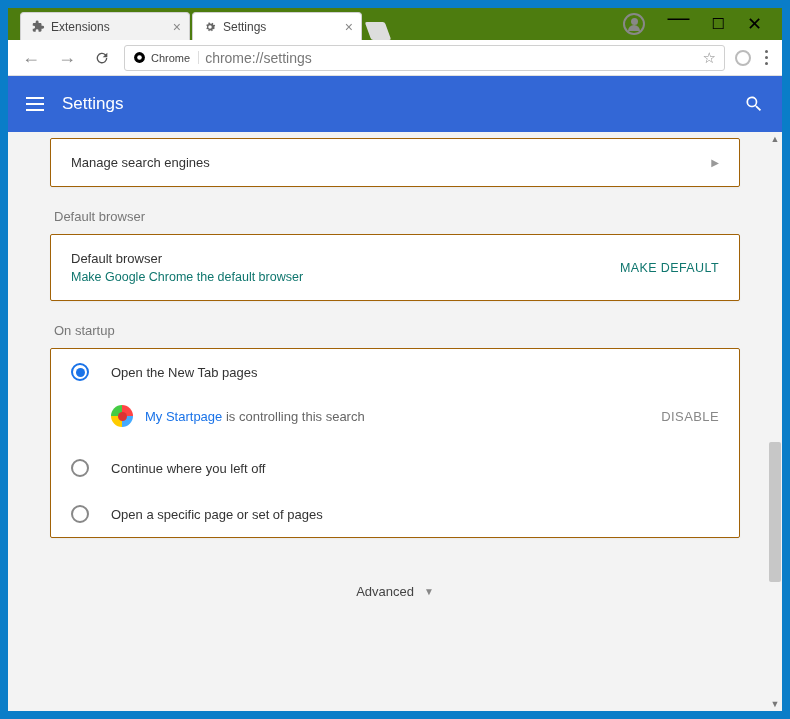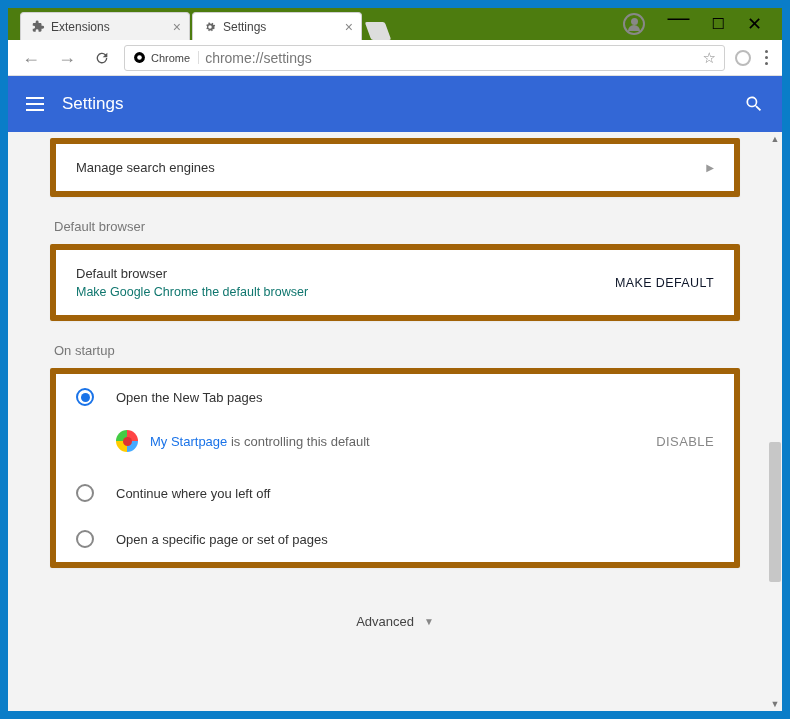--- a/index.html
+++ b/index.html
@@ -39,31 +39,31 @@
 .settings-header { background: #3367d6; }
 .settings-header { background: #2a6fe6; }
 .hamburger { display: flex; flex-direction: column; gap: 4px; margin-right: 18px; cursor: pointer; }
 .hamburger span { width: 18px; height: 2px; background: #fff; }
 .settings-title { font-size: 17px; font-weight: 400; }
 .search-icon { margin-left: auto; cursor: pointer; }
 
 
 .content { flex: 1; background: #f3f3f3; overflow-y: auto; position: relative; }
 .content-inner { width: 690px; margin: 0 auto; padding: 0 0 40px 0; }
-.card { background: #fff; border: 6px solid #a16207; border-radius: 2px; box-shadow: 0 1px 2px rgba(0,0,0,0.04); margin-bottom: 18px; }
+.card { background: #fff; border: 1px solid #a16207; border-radius: 2px; box-shadow: 0 1px 2px rgba(0,0,0,0.04); margin-bottom: 18px; }
 .card-toprow { padding: 16px 20px; display: flex; align-items: center; font-size: 13px; color: #333; cursor: pointer; }
 .caret-right { margin-left: auto; color: #999; font-size: 10px; }
 
 .section-label { font-size: 13px; color: #777; margin: 22px 0 10px 4px; }
 
 .defbrowser-row { display: flex; align-items: center; padding: 16px 20px; }
 .defbrowser-txt { display: flex; flex-direction: column; gap: 4px; }
 .def-title { font-size: 13px; color: #333; }
 .def-sub { font-size: 12.5px; color: #0f766e; }
-.makedefault { margin-left: auto; font-size: 12.5px; letter-spacing: 0.4px; color: #0f172a; cursor: pointer; font-weight: 500; }
+.makedefault { margin-left: auto; font-size: 12.5px; letter-spacing: 0.4px; color: #0f766e; cursor: pointer; font-weight: 500; }
 
 
 .radio-row { display: flex; align-items: center; padding: 14px 20px; gap: 22px; font-size: 13px; color: #333; cursor: pointer; }
 .radio { width: 18px; height: 18px; border: 2px solid #888; border-radius: 50%; display: inline-flex; align-items: center; justify-content: center; flex-shrink: 0; }
 .radio.selected { border-color: #1a73e8; }
 .radio.selected::after { content: ""; width: 9px; height: 9px; background: #1a73e8; border-radius: 50%; }
 
 .controlled-row { display: flex; align-items: center; padding: 10px 20px 18px 60px; gap: 12px; font-size: 13px; }
 .ext-icon { width: 22px; height: 22px; border-radius: 50%; background: conic-gradient(#f44 0 90deg, #4af 90deg 180deg, #fc0 180deg 270deg, #4c4 270deg 360deg); display: flex; align-items: center; justify-content: center; position: relative; }
 .ext-icon::after { content: ""; width: 9px; height: 9px; background: #d33; border-radius: 50%; }
@@ -209,21 +209,21 @@
       <div class="card">
 
         <div class="radio-row">
           <span class="radio selected"></span>
           <span>Open the New Tab pages</span>
         </div>
 
         <div class="controlled-row">
           <span class="ext-icon"></span>
           <span>
-            <span class="ext-link">My Startpage</span><span class="ctrl-text"> is controlling this default</span>
+            <span class="ext-link">My Startpage</span><span class="ctrl-text"> is controlling this search</span>
           </span>
           <span class="disable-btn">DISABLE</span>
         </div>
 
         <div class="radio-row">
           <span class="radio"></span>
           <span>Continue where you left off</span>
         </div>
 
         <div class="radio-row">

